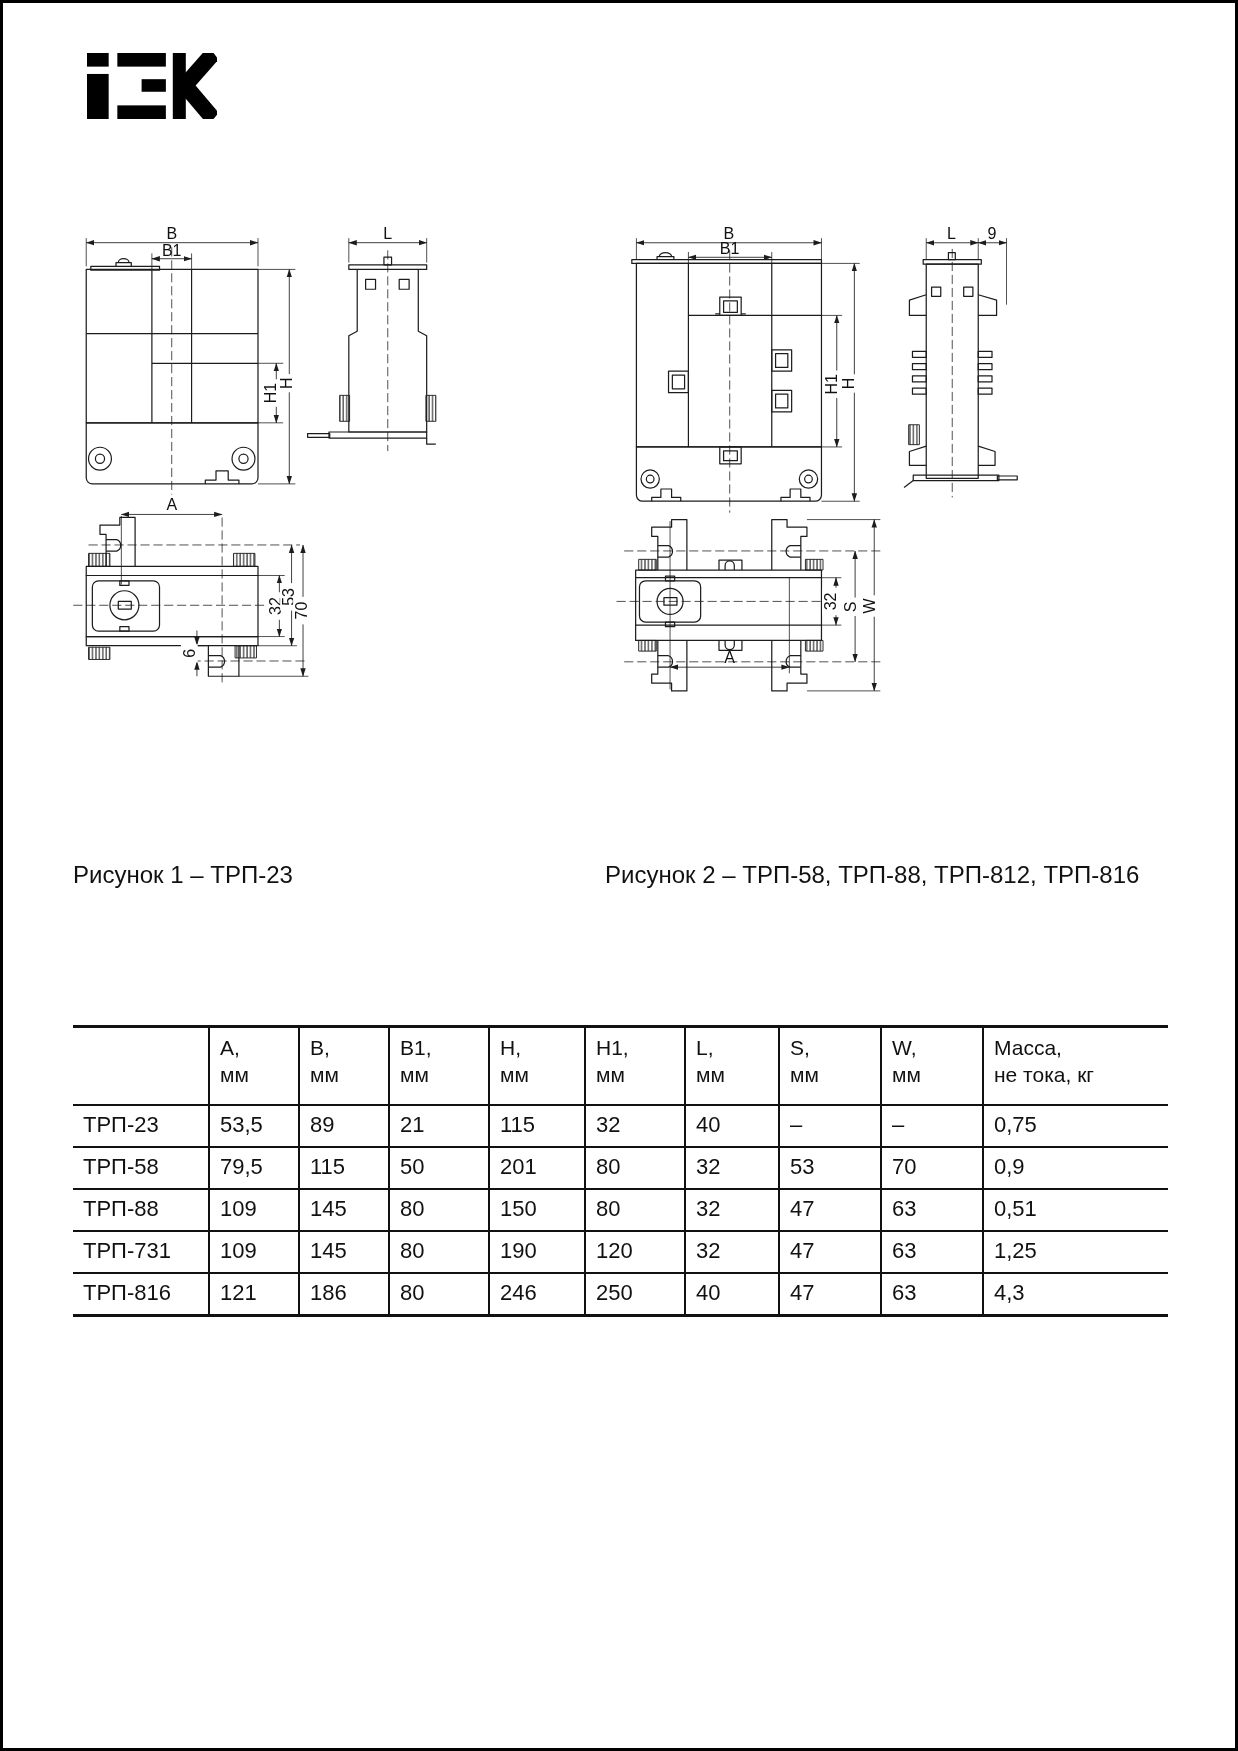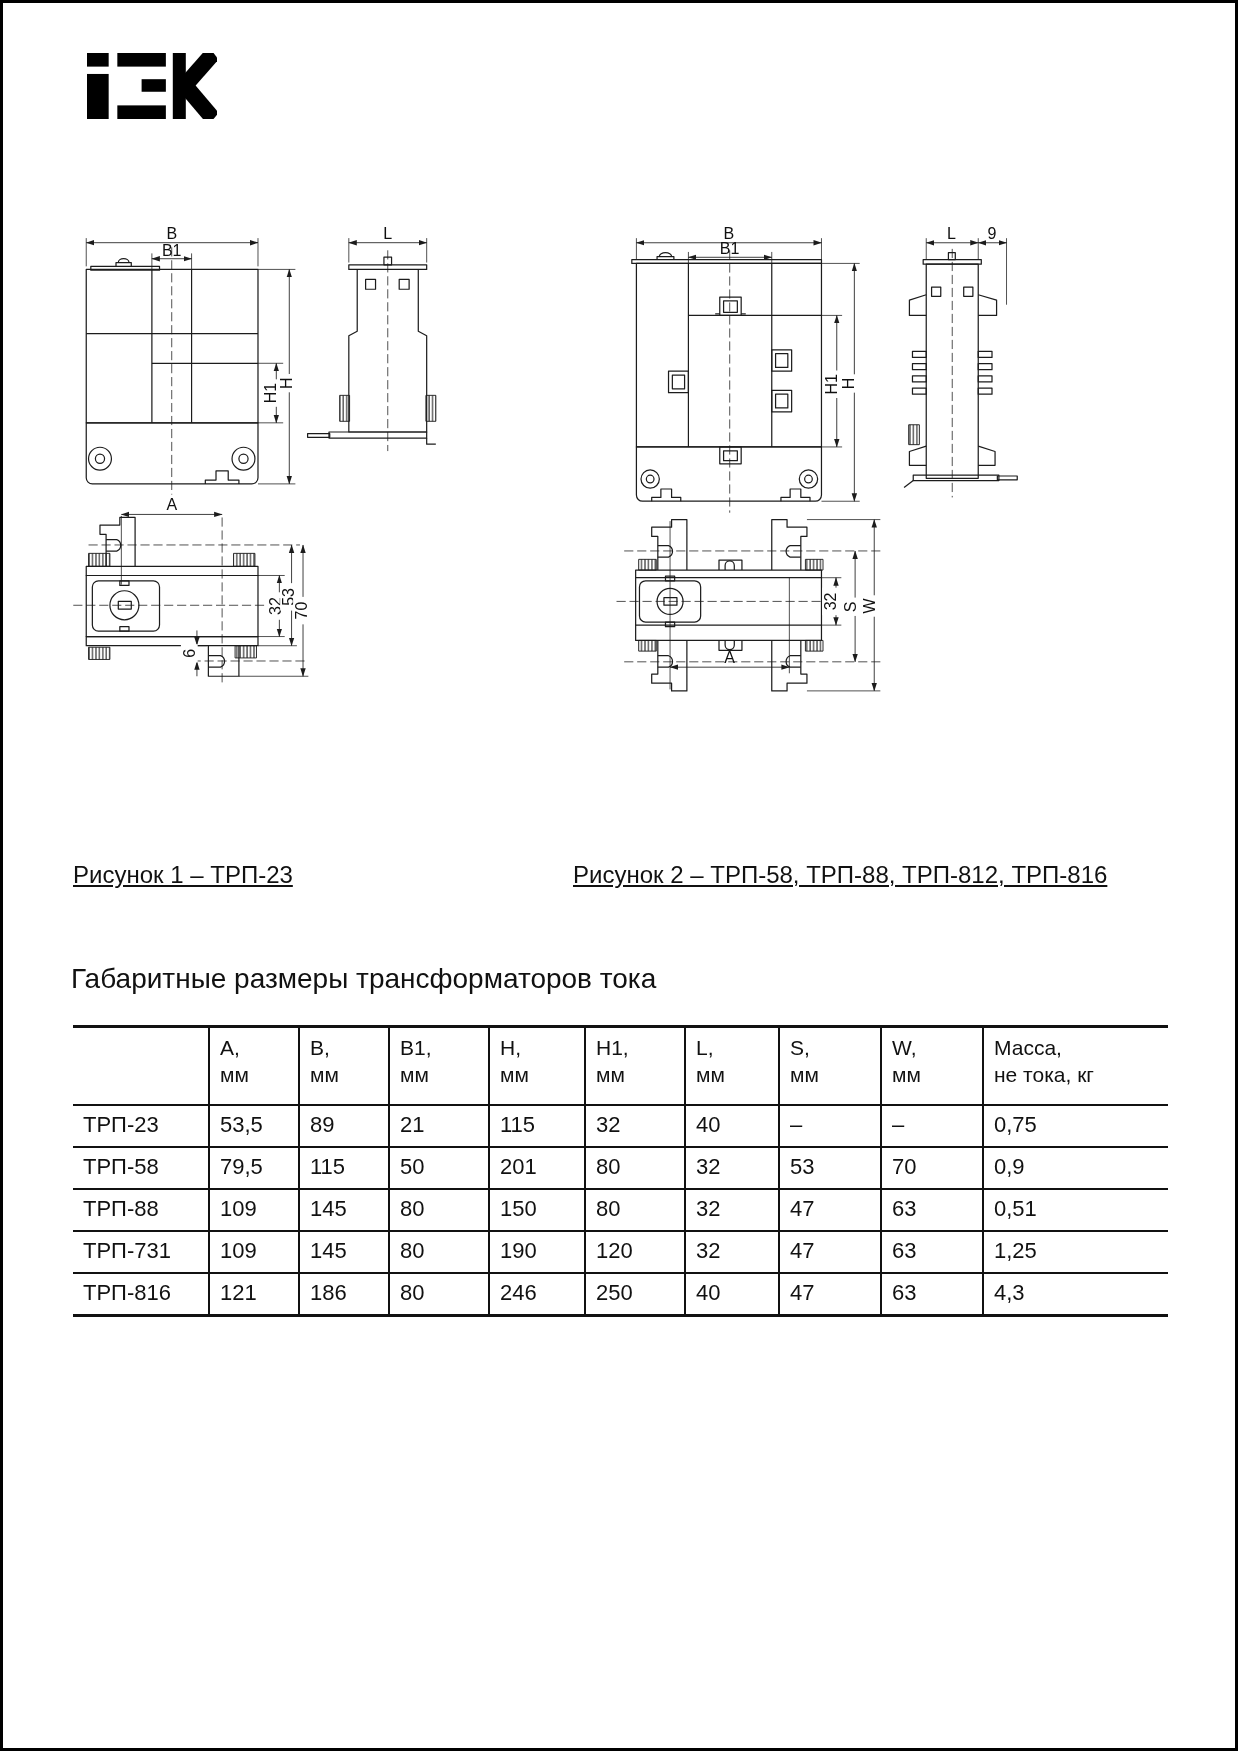--- a/index.html
+++ b/index.html
@@ -9,21 +9,21 @@
 
   
   .ln{fill:none;stroke:#1c1c1c;stroke-width:1.6;stroke-linejoin:round;}
   .xln{fill:none;stroke:#1c1c1c;stroke-width:1;}
   .cl{fill:none;stroke:#1c1c1c;stroke-width:1;stroke-dasharray:12 5;}
   .dim{fill:none;stroke:#1c1c1c;stroke-width:1.1;}
   .kn{stroke:#1c1c1c;stroke-width:1.2;}
   svg text{font-family:"Liberation Sans",sans-serif;font-size:21px;fill:#101010;}
   .lblbg{fill:#ffffff;}
 
-  .caption{position:absolute;font-size:24px;color:#111;white-space:nowrap;text-decoration:underline;}
+  .caption{position:absolute;font-size:24px;color:#111;white-space:nowrap;}
   .tbl-title{position:absolute;font-size:28px;color:#111;white-space:nowrap;}
 
   table.dims{border-collapse:collapse;table-layout:fixed;width:1095px;
              border-top:3px solid #111;border-bottom:3px solid #111;font-size:22px;color:#111;}
   table.dims th,table.dims td{border-left:2px solid #111;text-align:left;font-weight:normal;
              padding:6px 10px;vertical-align:top;overflow:hidden;}
   table.dims th:first-child,table.dims td:first-child{border-left:none;}
   table.dims thead th{border-bottom:2px solid #111;font-size:21px;line-height:27px;height:64px;}
   table.dims tbody td{border-bottom:2px solid #111;height:28px;}
   table.dims tbody tr:last-child td{border-bottom:none;}
@@ -323,23 +323,22 @@
         <rect class="lblbg" x="924" y="717" width="24" height="22"></rect>
       <text x="936" y="735" text-anchor="middle">S</text>
       </g>
     <g transform="rotate(-90 961 727)">
         <rect class="lblbg" x="947" y="716" width="28" height="22"></rect>
       <text x="961" y="734" text-anchor="middle">W</text>
       </g>
   </svg>
 
   <div class="caption" style="left:70px;top:858px">Рисунок 1 – ТРП-23</div>
-  <div class="caption" style="left:570px;top:858px">Рисунок 2 – ТРП-58, ТРП-88, ТРП-812, ТРП-816</div>
-
-  <div class="tbl-title" style="left:68px;top:960px">Габаритные размеры трансформаторов тока</div>
+  <div class="caption" style="left:602px;top:858px">Рисунок 2 – ТРП-58, ТРП-88, ТРП-812, ТРП-816</div>
+
 
   <div class="abs" style="left:70px;top:1022px">
     <table class="dims">
       <colgroup>
         <col style="width:136px">
           <col style="width:90px">
           <col style="width:90px">
         <col style="width:100px">
           <col style="width:96px">
           <col style="width:100px">

